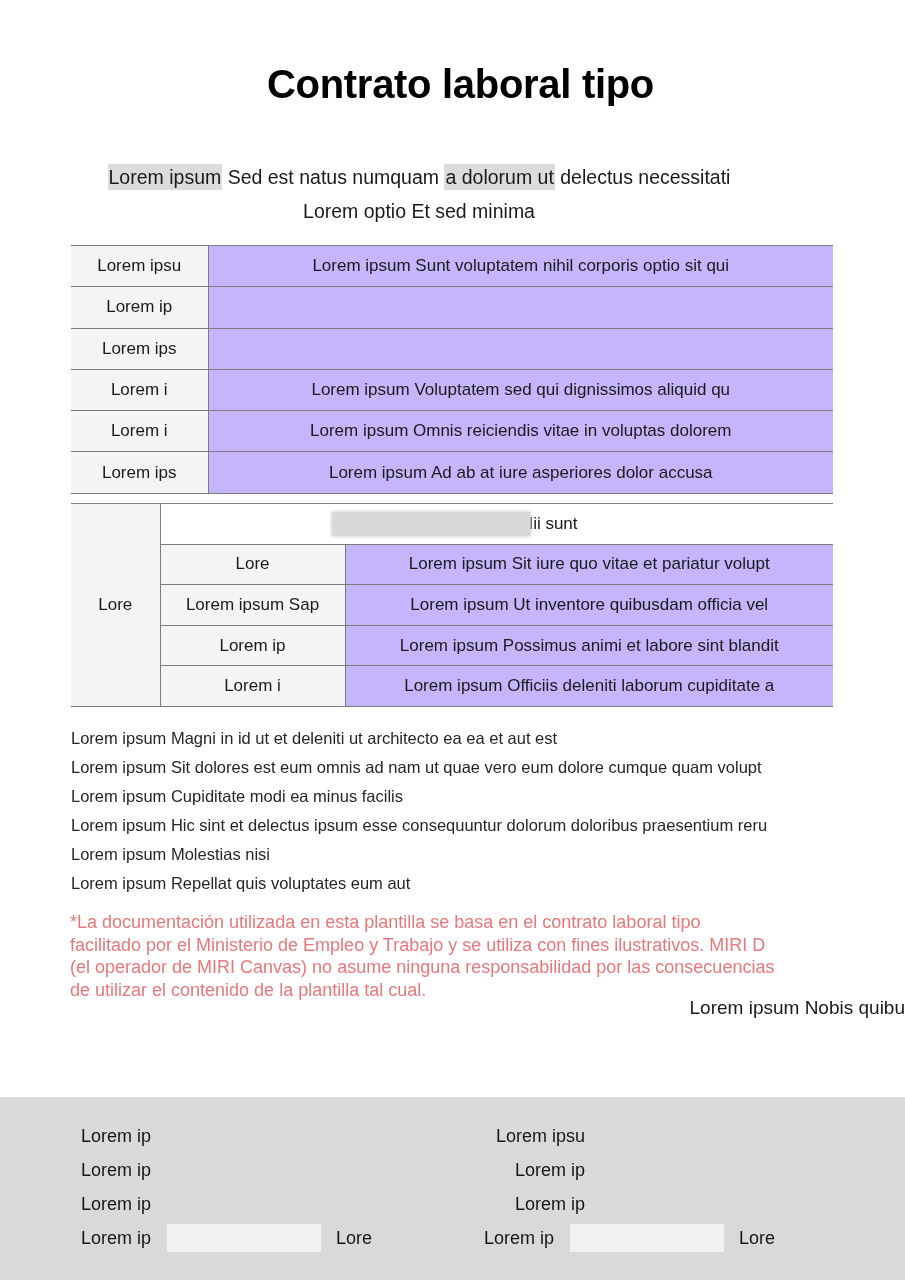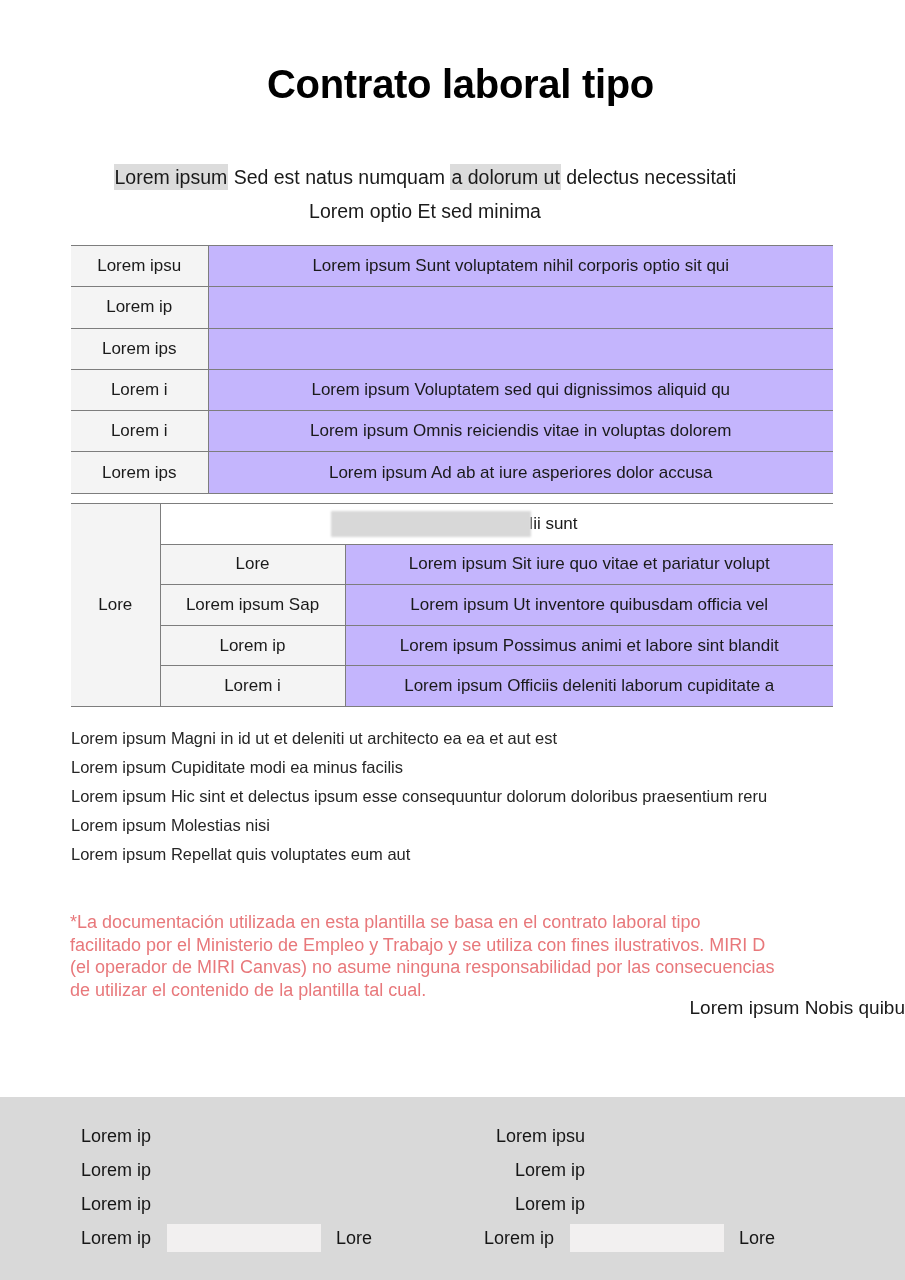--- a/index.html
+++ b/index.html
@@ -33,21 +33,21 @@
     font-size: 40px;
     font-weight: bold;
     letter-spacing: -0.3px;
     color: #000000;
     margin-left: 8px;
   }
 
   
   .subtitle-block {
     position: absolute;
-    left: 12px;
+    left: 6px;
     top: 160px;
     width: 826px;
     text-align: center;
     font-size: 19.5px;
     line-height: 34px;
     color: #1a1a1a;
   }
   .hl {
     background: #dcdcdc;
     padding: 2px 1px;
@@ -265,20 +265,21 @@
       </tr>
       <tr>
         <td class="sub-lbl">Lorem i</td>
         <td class="val">Lorem ipsum Officiis deleniti laborum cupiditate a</td>
       </tr>
     </tbody>
   </table>
 
   <div class="para-list">
     <div>Lorem ipsum Magni in id ut et deleniti ut architecto ea ea et aut est</div>
+    <div>Lorem ipsum Sit dolores est eum omnis ad nam ut quae vero eum dolore cumque quam volupt</div>
     <div>Lorem ipsum Cupiditate modi ea minus facilis</div>
     <div>Lorem ipsum Hic sint et delectus ipsum esse consequuntur dolorum doloribus praesentium reru</div>
     <div>Lorem ipsum Molestias nisi</div>
     <div>Lorem ipsum Repellat quis voluptates eum aut</div>
   </div>
 
   <div class="disclaimer">*La documentación utilizada en esta plantilla se basa en el contrato laboral tipo facilitado por el Ministerio de Empleo y Trabajo y se utiliza con fines ilustrativos. MIRI D (el operador de MIRI Canvas) no asume ninguna responsabilidad por las consecuencias de utilizar el contenido de la plantilla tal cual.</div>
 
   <div class="closing" id="closing-line-1">Lorem ipsum Nobis quibu</div>
 

